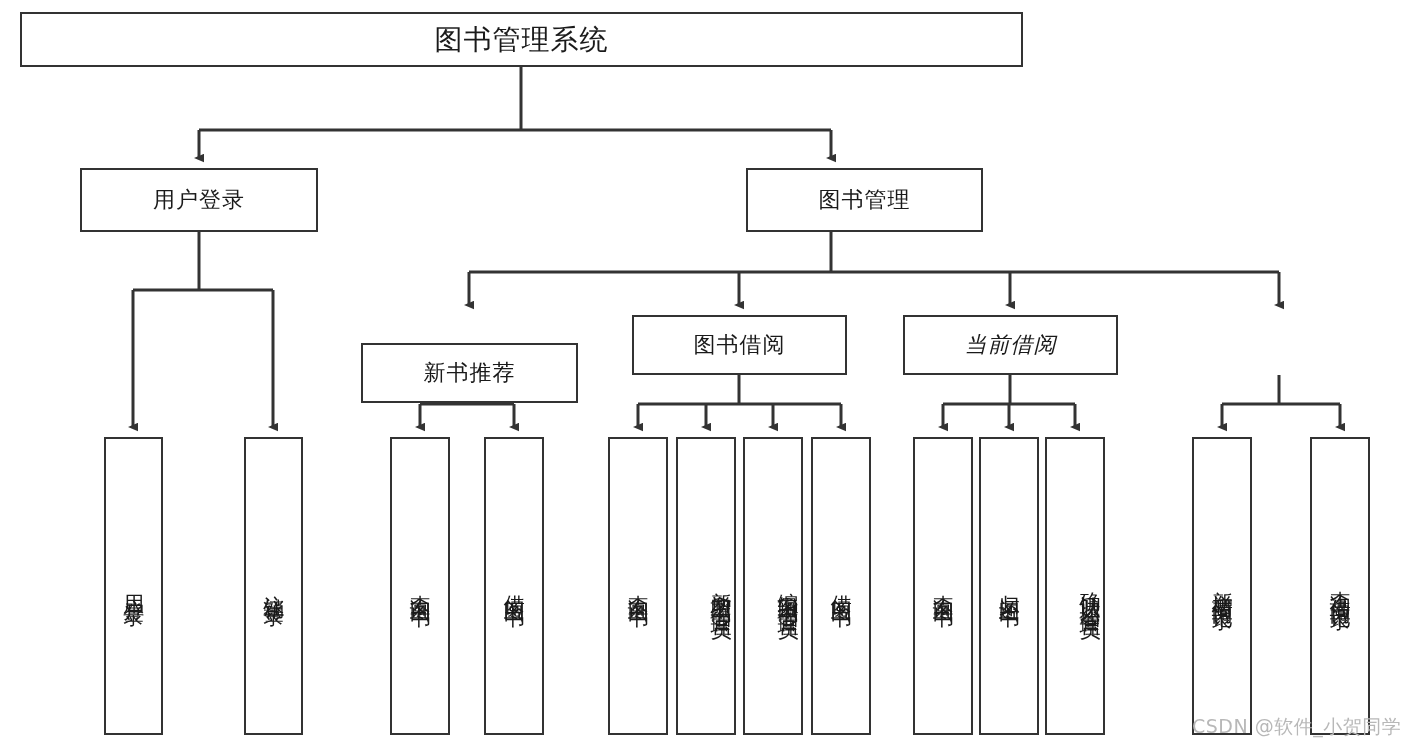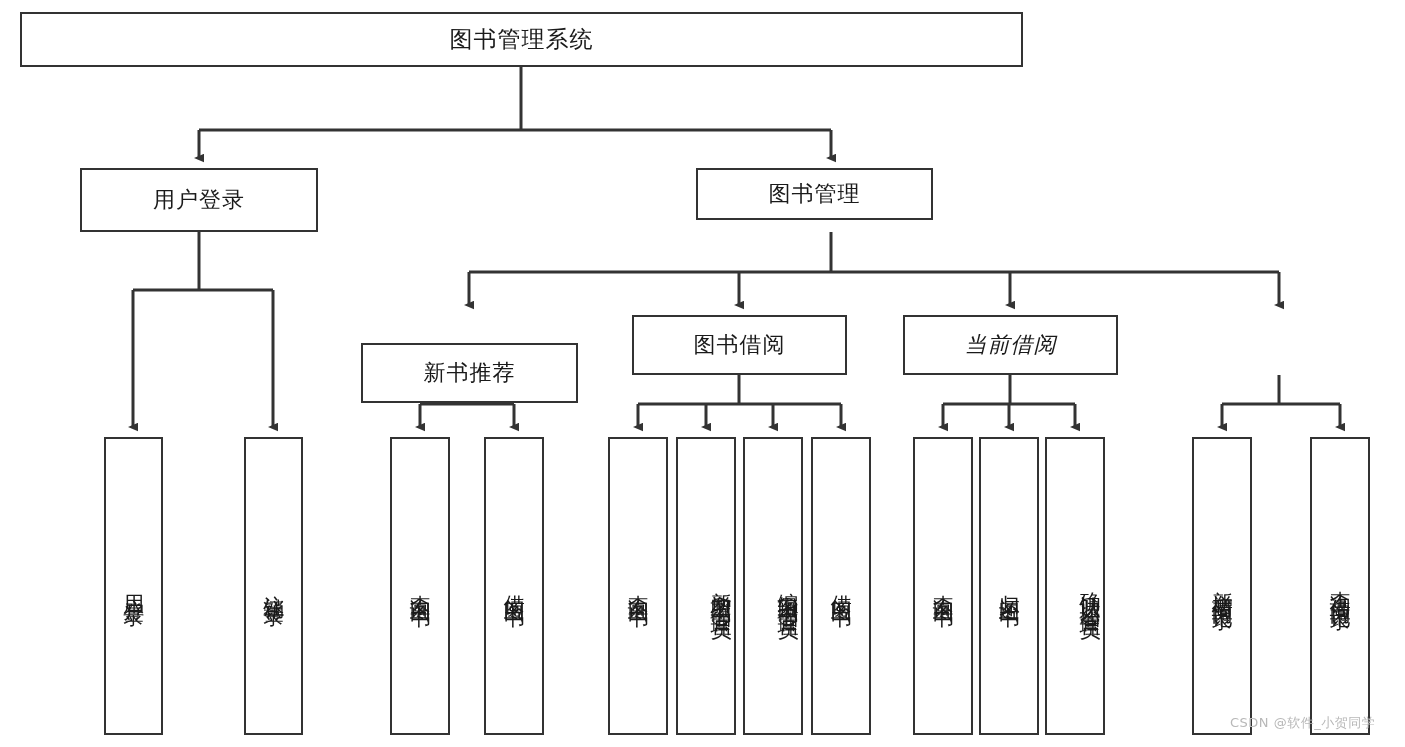--- a/index.html
+++ b/index.html
@@ -35,46 +35,45 @@
     align-items: center;
     justify-content: center;
     color: #1a1a1a;
   }
   .node.horiz {
     font-size: 22px;
     letter-spacing: 1px;
     line-height: 1.2;
   }
   .node.root {
-    font-size: 23px;
+    font-size: 28px;
   }
   .node.vert {
     writing-mode: vertical-rl;
     text-orientation: upright;
     font-size: 21px;
     letter-spacing: 4px;
     line-height: 1.25;
     padding-top: 14px;
     align-items: flex-start;
     justify-content: center;
     text-align: center;
     white-space: nowrap;
   }
   .node.vert.shortlbl {
     align-items: center;
     padding-top: 0;
   }
   .watermark {
     position: absolute;
     color: #b8b8b8;
-    font-size: 13px;
+    font-size: 19px;
     letter-spacing: 0.5px;
     white-space: nowrap;
     user-select: none;
-    padding-left: 38px;
   }
 </style>
 </head>
 <body>
 
 <div id="canvas">
 
   <svg id="connectors" viewBox="0 0 1405 747">
     <defs>
       <marker id="arrow" markerWidth="10" markerHeight="10" refX="4.2" refY="5" orient="auto" markerUnits="userSpaceOnUse">
@@ -121,21 +120,21 @@
       <path d="M1279,375 L1279,404"></path>
       <path d="M1222,404 L1340,404"></path>
       <path d="M1222,404 L1222,427" marker-end="url(#arrow)"></path>
       <path d="M1340,404 L1340,427" marker-end="url(#arrow)"></path>
     </g>
   </svg>
 
   <div class="node horiz root" style="left:20px; top:12px; width:1003px; height:55px;">图书管理系统</div>
 
   <div class="node horiz" style="left:80px; top:168px; width:238px; height:64px;">用户登录</div>
-  <div class="node horiz" style="left:696px; top:168px; width:237px; height:52px;">图书管理</div>
+  <div class="node horiz" style="left:746px; top:168px; width:237px; height:64px;">图书管理</div>
 
   <div class="node horiz" style="left:361px; top:315px; width:217px; height:60px;margin-top:28px;">新书推荐</div>
   <div class="node horiz" style="left:632px; top:315px; width:215px; height:60px;">图书借阅</div>
   <div class="node horiz" style="left:903px; top:315px; width:215px; height:60px;font-style:italic;">当前借阅</div>
 
   <div class="node vert shortlbl" style="left:104px; top:437px; width:59px; height:298px;">用户登录</div>
   <div class="node vert shortlbl" style="left:244px; top:437px; width:59px; height:298px;">注销登录</div>
 
   <div class="node vert shortlbl" style="left:390px; top:437px; width:60px; height:298px;">查询图书</div>
   <div class="node vert shortlbl" style="left:484px; top:437px; width:60px; height:298px;">借阅图书</div>

